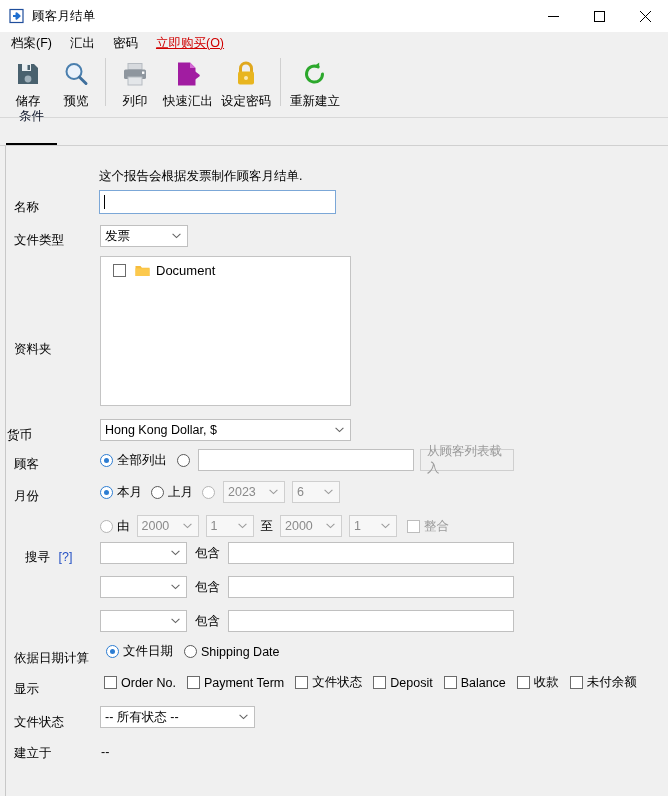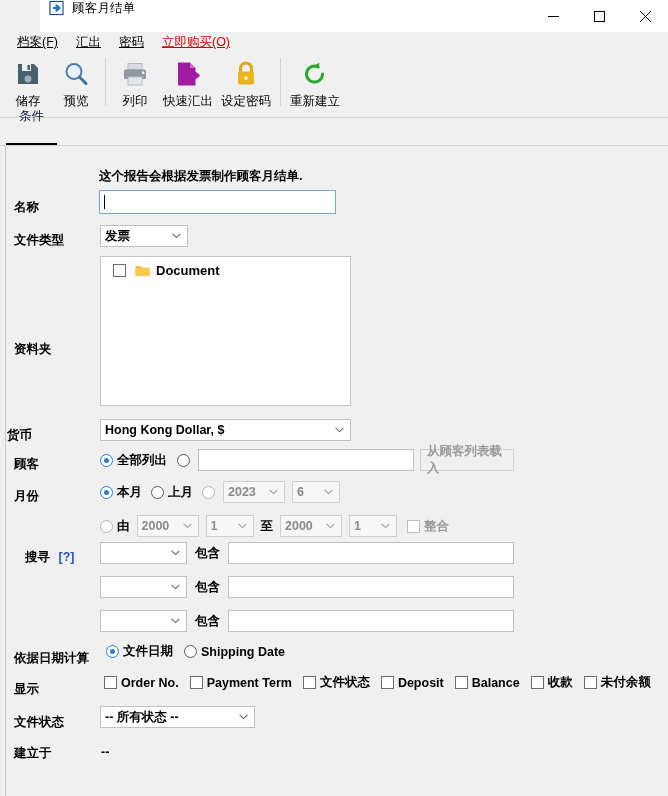--- a/index.html
+++ b/index.html
@@ -9,50 +9,50 @@
     font-family:"Liberation Sans","DejaVu Sans",sans-serif;
     font-size:12.5px;
     color:#000;
     background:#ffffff;
     overflow:hidden;
   }
   .window { width:668px; height:796px; position:relative; background:#f0f0f0; display:flex; flex-direction:column; }
 
   
   .titlebar {
-    height:32px; background:#ffffff; display:flex; align-items:flex-start;
-    flex:0 0 32px; position:relative;margin-left:40px;
+    height:32px; background:#ffffff; display:flex; align-items:center;
+    flex:0 0 32px; position:relative;
   }
   .title-icon { margin-left:9px; width:16px; height:16px; position:relative; flex:0 0 16px; }
   .title-text { margin-left:7px; font-size:12.5px; color:#000; letter-spacing:.2px; }
   .win-controls { margin-left:auto; display:flex; height:32px; }
   .win-btn { width:46px; height:32px; display:flex; align-items:center; justify-content:center; }
 
   
-  .menubar { height:22px; flex:0 0 22px; background:#f0f0f0; display:flex; padding-left:8px;text-decoration:underline; }
+  .menubar { height:22px; flex:0 0 22px; background:#f0f0f0; display:flex; align-items:center; padding-left:2px; }
   .menu-item { font-size:12.5px; padding:2px 9px; color:#000; white-space:nowrap; }
   .menu-item.buy { color:#d00000; }
 
   
   .toolbar {
     flex:0 0 64px; height:64px; background:#f0f0f0; display:flex; align-items:flex-start;
     padding-left:4px; border-bottom:1px solid #d8d8d8;
   }
   .tbtn { width:48px; height:60px; display:flex; flex-direction:column; align-items:center; justify-content:flex-start; padding-top:4px; }
   .tbtn.wide { width:58px; }
   .tbtn .ico { height:32px; display:flex; align-items:center; justify-content:center; }
   .tbtn .lbl { font-size:12.5px; margin-top:3px; white-space:nowrap; }
   .tsep { width:1px; background:#d0d0d0; height:48px; margin:4px 5px 0 5px; flex:0 0 1px; }
 
   
   .tabstrip { flex:0 0 28px; height:28px; background:#f0f0f0; display:flex; align-items:flex-end; padding-left:6px; border-bottom:1px solid #d0d0d0; position:relative; }
   .tab { font-size:12.5px; padding:4px 13px 18px 13px; border-bottom:2px solid #000000; color:#0f172a; }
 
   
-  .panel { flex:1 1 auto; background:#f0f0f0; position:relative; border-left:1px solid #c8c8c8; margin-left:5px; overflow:hidden;font-weight:bold; }
+  .panel { flex:1 1 auto; background:#f0f0f0; position:relative; border-left:1px solid #c8c8c8; margin-left:5px; overflow:hidden; }
 
   .row { position:absolute; display:flex; align-items:center; }
   .lbl-col { position:absolute; font-size:12.5px; color:#000; white-space:nowrap; }
 
   
   .txt {
     height:22px; border:1px solid #c0c0c0; background:#fff; font-family:inherit; font-size:12.5px;
     padding:0 4px; color:#000; outline:none;
   }
   .txt.focus { border:1px solid #7ba7d7; box-shadow:inset 0 0 0 1px #ffffff; }

